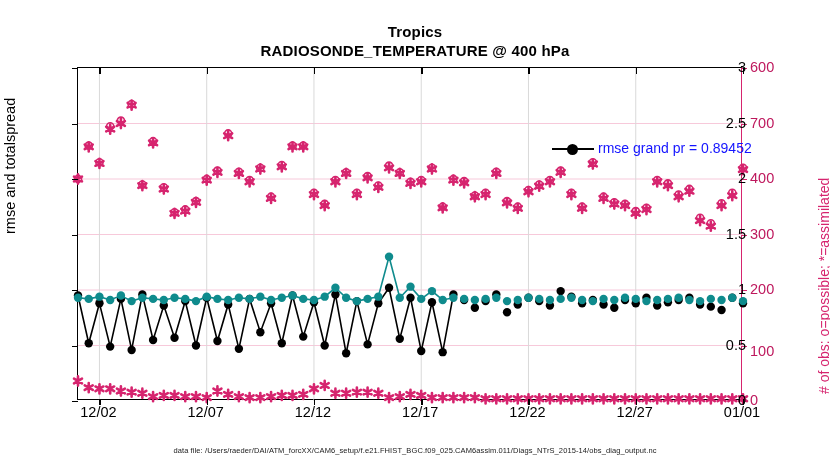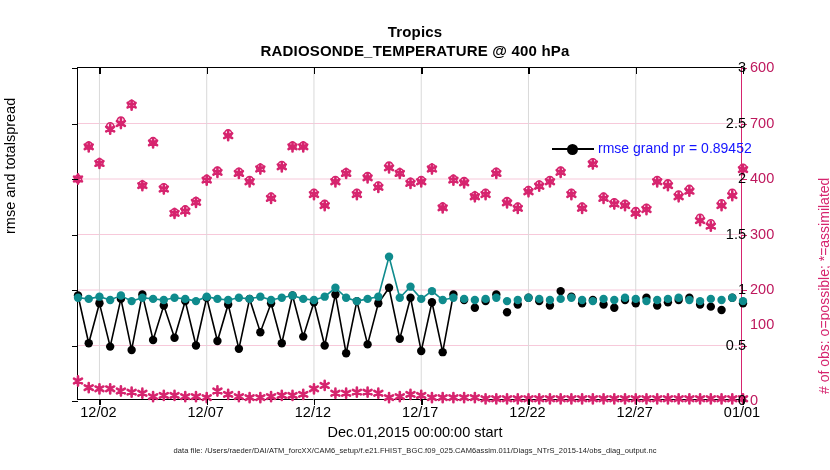--- a/index.html
+++ b/index.html
@@ -53,21 +53,20 @@
 
 <div id="root">
 
   <div class="title-block">
     <div class="title-line1">Tropics</div>
     <div class="title-line2">RADIOSONDE_TEMPERATURE @ 400 hPa</div>
   </div>
 
   <div class="ax-title-l">rmse and totalspread</div>
   <div class="ax-title-r"># of obs: o=possible; *=assimilated</div>
-  <div class="ax-title-b">Dec.01,2015 00:00:00 start</div>
 
   <div id="plot" class="rt">
     <svg class="layer" id="grid-layer" width="665" height="333">
         <line x1="0" y1="277.5" x2="665" y2="277.5" stroke="#f7c9da" stroke-width="1"></line>
         <line x1="0" y1="222" x2="665" y2="222" stroke="#f7c9da" stroke-width="1"></line>
         <line x1="0" y1="166.5" x2="665" y2="166.5" stroke="#f7c9da" stroke-width="1"></line>
         <line x1="0" y1="111" x2="665" y2="111" stroke="#f7c9da" stroke-width="1"></line>
         <line x1="0" y1="55.5" x2="665" y2="55.5" stroke="#f7c9da" stroke-width="1"></line>
         <line x1="21.451612903225804" y1="0" x2="21.451612903225804" y2="333" stroke="#d9d9d9" stroke-width="1"></line>
         <line x1="128.70967741935485" y1="0" x2="128.70967741935485" y2="333" stroke="#d9d9d9" stroke-width="1"></line>
@@ -447,21 +446,21 @@
 
   <div id="axis-labels">
       <div class="lab-l" style="top: 400px;">0</div>
       <div class="lab-l" style="top: 344.5px;">0.5</div>
       <div class="lab-l" style="top: 289px;">1</div>
       <div class="lab-l" style="top: 233.5px;">1.5</div>
       <div class="lab-l" style="top: 178px;">2</div>
       <div class="lab-l" style="top: 122.5px;">2.5</div>
       <div class="lab-l" style="top: 67px;">3</div>
       <div class="lab-r" style="top: 400px;">0</div>
-      <div class="lab-r" style="top: 324px;">100</div>
+      <div class="lab-r" style="top: 351px;">100</div>
       <div class="lab-r" style="top: 289px;">200</div>
       <div class="lab-r" style="top: 233.5px;">300</div>
       <div class="lab-r" style="top: 178px;">400</div>
       <div class="lab-r" style="top: 122.5px;">700</div>
       <div class="lab-r" style="top: 67px;">600</div>
       <div class="lab-b" style="left: 98.4516px;">12/02</div>
       <div class="lab-b" style="left: 205.71px;">12/07</div>
       <div class="lab-b" style="left: 312.968px;">12/12</div>
       <div class="lab-b" style="left: 420.226px;">12/17</div>
       <div class="lab-b" style="left: 527.484px;">12/22</div>

